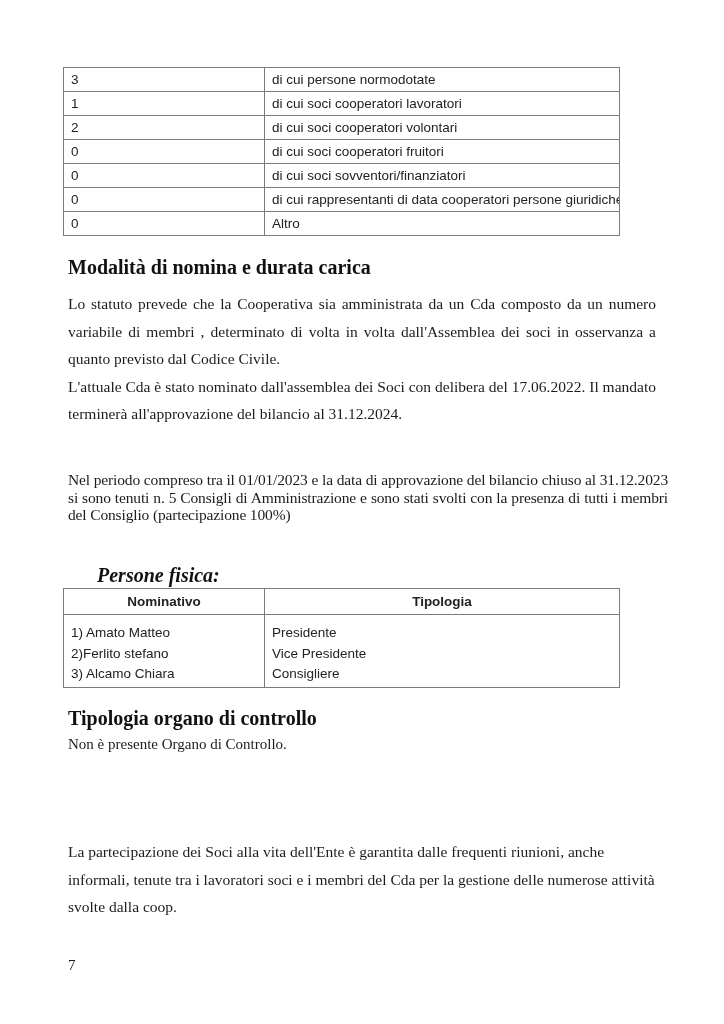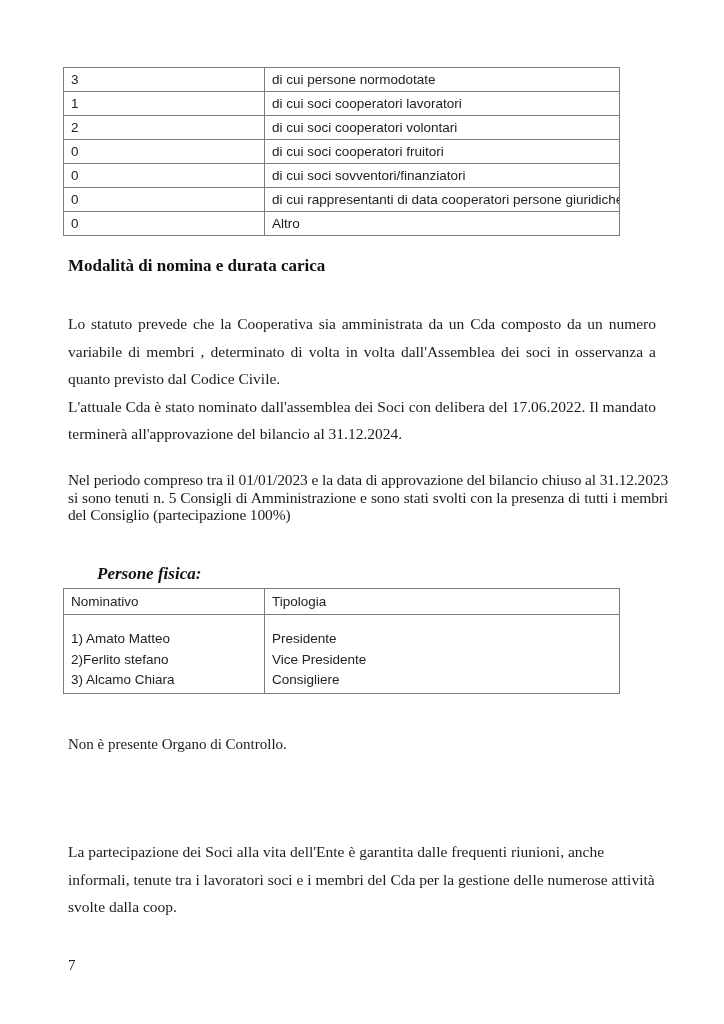--- a/index.html
+++ b/index.html
@@ -30,40 +30,40 @@
     vertical-align: top;
     overflow: hidden;
     white-space: nowrap;
   }
   table.tbl1 { top: 67px; }
   table.tbl1 td { height: 19px; line-height: 19px; }
   .col-narrow { width: 186px; }
 
   table.tbl2 { top: 588px; }
   table.tbl2 th {
-    text-align: left;
-    font-weight: normal;
+    text-align: center;
+    font-weight: bold;
     height: 21px;
     line-height: 21px;
   }
-  table.tbl2 td { height: 62px; padding-top: 14px; }
+  table.tbl2 td { height: 62px; padding-top: 8px; }
   table.tbl2 td .cell-line { line-height: 20.5px; }
 
   
   .abs { position: absolute; left: 68px; }
   .heading {
     font-weight: bold;
-    font-size: 17px;
+    font-size: 20px;
     margin: 0;
     color: #111111;
   }
   .heading.italic { font-style: italic; margin-left: 29px; }
   .para { width: 588px; margin: 0; font-size: 15.5px; }
   .para.spaced { line-height: 27.5px; }
-  .para.just { text-align: justify; margin-top: 20px; }
+  .para.just { text-align: justify; }
   .para p { margin: 0; }
   .para.tight {
     width: 600px;
     line-height: 17.6px;
     letter-spacing: -0.15px;
     text-align: justify;
   }
   .single-line { font-size: 15px; }
   .page-number { font-size: 15px; }
 </style>
@@ -131,19 +131,20 @@
         </td>
         <td>
           <div class="cell-line">Presidente</div>
           <div class="cell-line">Vice Presidente</div>
           <div class="cell-line">Consigliere</div>
         </td>
       </tr>
     </tbody>
   </table>
 
+  <h2 class="abs heading" style="top:707px;">Tipologia organo di controllo</h2>
   <p class="abs para single-line" style="top:736px;">Non è presente Organo di Controllo.</p>
 
   <p class="abs para spaced" style="top:838px;">La partecipazione dei Soci alla vita dell'Ente è garantita dalle frequenti riunioni, anche informali, tenute tra i lavoratori soci e i membri del Cda per la gestione delle numerose attività svolte dalla coop.</p>
 
   <div class="abs page-number" style="top:957px;">7</div>
 
 </div>
 
 </body></html>

